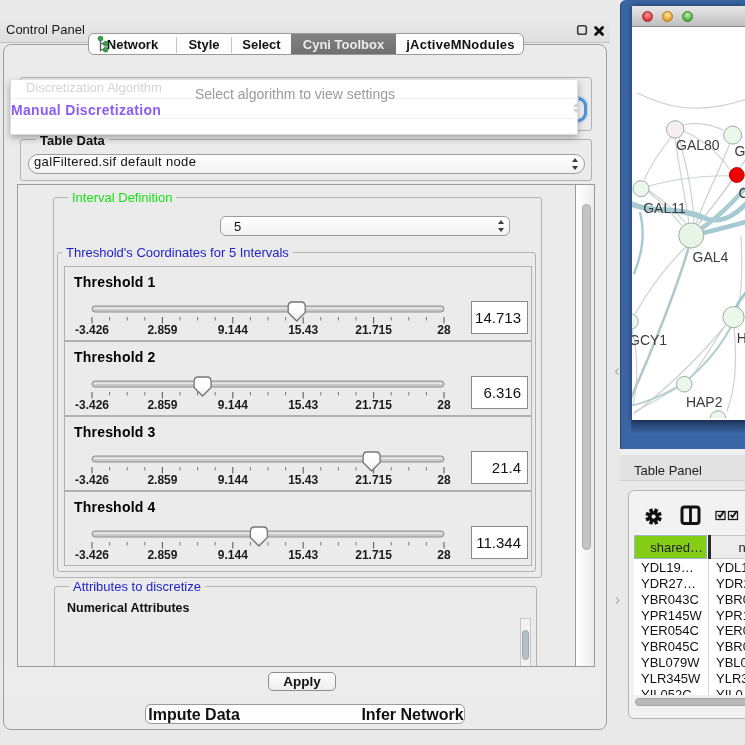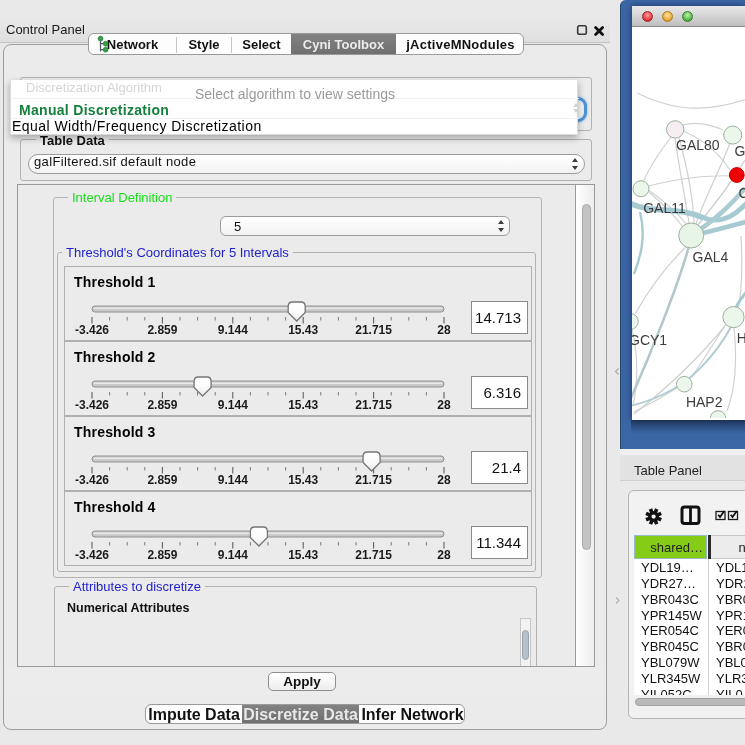--- a/index.html
+++ b/index.html
@@ -244,21 +244,20 @@
     <div class="abs" style="left:557px;top:0;width:19px;height:483px;background:linear-gradient(90deg,#ffffff,#ededed);border-left:1px solid #9a9a9a;">
       <div class="abs" style="left:6px;top:19px;width:8.5px;height:346px;background:#c4c4c4;border:1px solid #ababab;border-radius:5px;"></div>
     </div>
   </div>
 
   <div class="abs" style="left:5px;top:667px;width:600px;height:28px;background:#ececec;"></div>
   <div class="abs" style="left:268px;top:672px;width:68px;height:19px;background:linear-gradient(#ffffff,#ededed);border:1px solid #8e8e8e;border-radius:5px;text-align:center;font-size:13.5px;font-weight:bold;line-height:17px;color:#111;">Apply</div>
 
   <div class="abs" style="left:145px;top:704px;width:320px;height:20px;background:#fdfdfd;border:1px solid #9a9a9a;border-radius:6px;overflow:hidden;font-size:16px;font-weight:bold;">
     <div class="abs" style="left:0;top:0;width:96px;height:20px;line-height:19px;text-align:center;color:#111;">Impute Data</div>
-    <div class="abs" style="left:96px;top:0;width:117px;height:20px;line-height:19px;text-align:center;background:linear-gradient(#828282,#6e6e6e);color:#e8e8e8;">Discretize Data</div>
     <div class="abs" style="left:213px;top:0;width:107px;height:20px;line-height:19px;text-align:center;color:#111;">Infer Network</div>
   </div>
 
   <div class="abs" style="left:88px;top:33px;width:436px;height:22px;background:#fdfdfd;border:1px solid #9a9a9a;border-radius:6px;overflow:hidden;font-size:13px;font-weight:bold;">
     <div class="abs" style="left:0;top:0;width:87px;height:22px;line-height:21px;text-align:center;color:#111;">Network</div>
     <svg class="abs" style="left:8px;top:1px;" width="14" height="20">
       <path d="M3.5 5 L3.5 16.5 M3.5 8.7 L6.5 8.7 M3.5 14.7 L6.5 14.7" stroke="#565b6e" stroke-width="1.3" fill="none"></path>
       <circle cx="3.5" cy="3.6" r="2.4" fill="#37a047" stroke="#2a8038" stroke-width="0.8"></circle>
       <circle cx="8.6" cy="8.7" r="2.4" fill="#37a047" stroke="#2a8038" stroke-width="0.8"></circle>
       <circle cx="8.6" cy="14.7" r="2.4" fill="#37a047" stroke="#2a8038" stroke-width="0.8"></circle>
@@ -271,22 +270,21 @@
     <div class="abs" style="left:307px;top:0;width:129px;height:22px;line-height:21px;text-align:center;color:#111;letter-spacing:0.25px;">jActiveMNodules</div>
   </div>
 
   <div class="abs" style="left:10px;top:80px;width:568px;height:55px;background:#fff;border:1px solid #dcdcdc;border-top:none;box-shadow:0 3px 7px rgba(0,0,0,0.30);">
     <div class="abs" style="left:0;top:18px;width:568px;height:1px;background:#eef2f6;"></div>
     <div class="abs" style="left:0;top:38px;width:568px;height:1px;background:#eef2f6;"></div>
     <div class="tri-up" style="left:562px;top:23px;border-left-width:3px;border-right-width:3px;border-bottom:4px solid #d2d2d2;"></div>
     <div class="tri-dn" style="left:562px;top:29px;border-left-width:3px;border-right-width:3px;border-top:4px solid #d2d2d2;"></div>
     <div class="abs" style="left:15px;top:0px;font-size:13px;color:#d4d4d4;">Discretization Algorithm</div>
     <div class="abs" style="left:0;top:6px;width:568px;text-align:center;font-size:14px;color:#9b9b9b;">Select algorithm to view settings</div>
-    <div class="abs b" style="left:8px;top:22px;font-size:14px;color:#15803d;letter-spacing:0.3px;">Manual Discretization</div>
-    <div class="abs" style="left:1px;top:38px;font-size:14px;color:#000;letter-spacing:0.45px;">Equal Width/Frequency Discretization</div>
+    <div class="abs b" style="left:0px;top:22px;font-size:14px;color:#8b5cf6;letter-spacing:0.3px;">Manual Discretization</div>
   </div>
 </div>
 
 <svg class="abs" style="left:613px;top:367px;" width="7" height="9">
     <path d="M5.5 1.5 L2.5 4.5 L5.5 7.5" stroke="#a6a6a6" stroke-width="1.1" fill="none"></path>
   </svg>
 <svg class="abs" style="left:614px;top:596px;" width="7" height="9">
     <path d="M2 1.5 L5 4.5 L2 7.5" stroke="#aeaeae" stroke-width="1.1" fill="none"></path>
   </svg>
 

